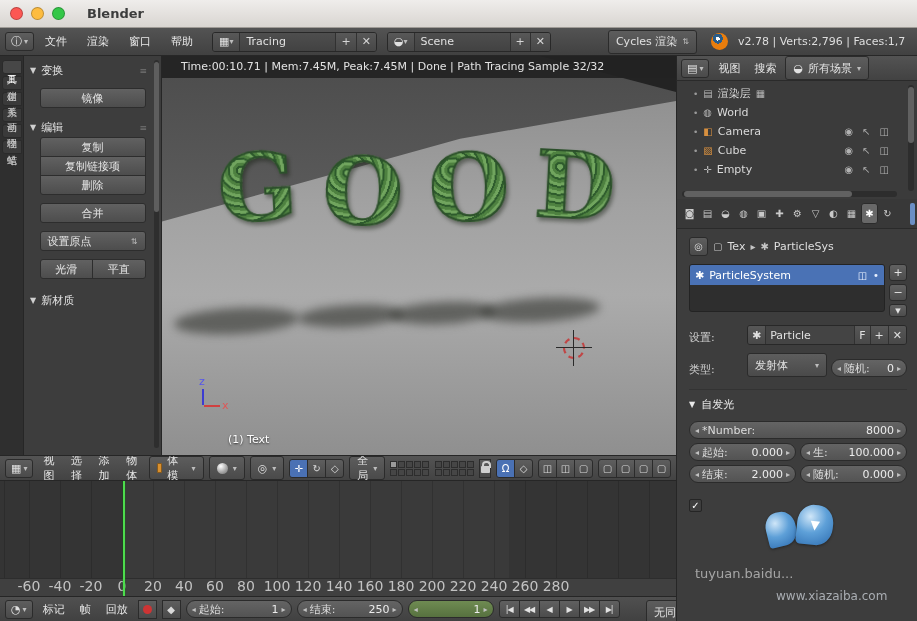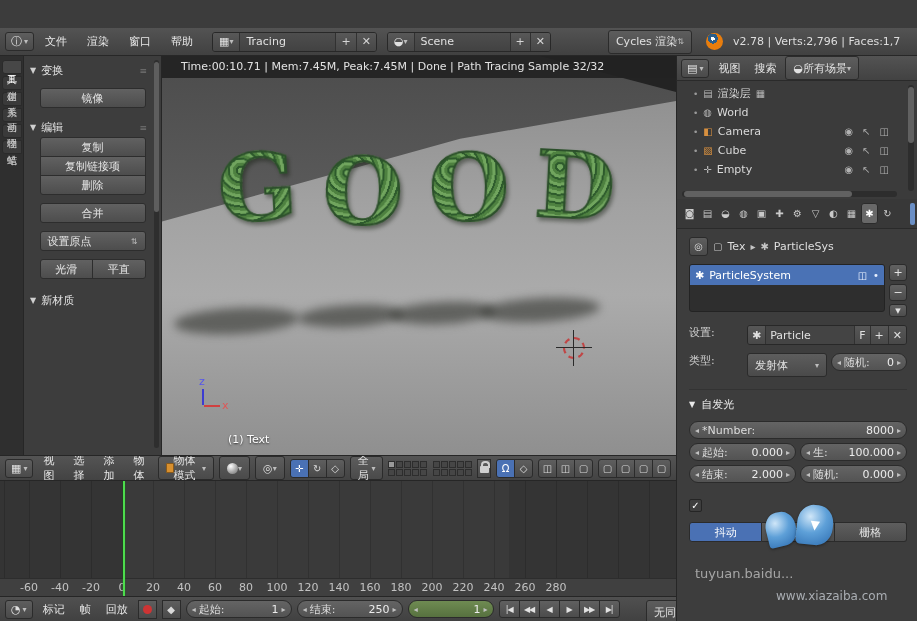--- a/index.html
+++ b/index.html
@@ -20,21 +20,21 @@
   background:linear-gradient(#535353,#414141);border-bottom:1px solid #272727;white-space:nowrap}
 .mi{padding:0 9px;color:#e8e8e8}
 .ebtn{display:flex;align-items:center;gap:2px;height:19px;padding:0 5px;background:linear-gradient(#5e5e5e,#4a4a4a);
   border:1px solid #2b2b2b;border-radius:3px}
 .dar{font-size:8px;color:#bdbdbd}
 .wgt{display:flex;align-items:stretch;height:20px;border:1px solid #282828;border-radius:3px;overflow:hidden;margin-left:8px}
 .wgt>div{display:flex;align-items:center;padding:0 6px;background:linear-gradient(#585858,#474747);border-right:1px solid #313131}
 .wgt>div:last-child{border-right:none}
 .wgt .nm{min-width:96px;background:linear-gradient(#4e4e4e,#424242)}
 .wgt .sq{padding:0 5px;color:#d6d6d6}
-.dd{display:flex;align-items:center;height:24px;padding:0 7px;background:linear-gradient(#5d5d5d,#4a4a4a);
+.dd{display:flex;align-items:center;gap:5px;height:24px;padding:0 7px;background:linear-gradient(#5d5d5d,#4a4a4a);
   border:1px solid #2b2b2b;border-radius:3px}
 #blogo{width:17px;height:17px;border-radius:50%;margin-left:12px;flex:0 0 auto;
   background:radial-gradient(circle at 40% 33%,#ffffff 0 2px,#2a5d8a 2px 5px,#e87d0d 5px)}
 #stats{margin-left:8px;color:#dedede}
 
 
 #tabstrip{left:0;top:56px;width:24px;height:399px;background:#2f2f2f;border-right:1px solid #262626;padding-top:2px}
 .vtab{writing-mode:vertical-rl;display:flex;align-items:center;justify-content:center;width:20px;margin:2px auto;
   padding:6px 0;background:#3a3a3a;border:1px solid #2a2a2a;border-radius:3px 0 0 3px;color:#c8c8c8;font-size:10px}
 .vtab.on{background:#474747;color:#fff}
@@ -105,21 +105,21 @@
 .lc.on{background:#9a9a9a}
 .padlock{position:relative;width:9px;height:7px;background:#cfcfcf;border-radius:1px;margin-top:3px}
 .padlock::before{content:"";position:absolute;top:-5px;left:1px;width:5px;height:5px;border:2px solid #cfcfcf;
   border-bottom:none;border-radius:4px 4px 0 0}
 
 
 #timeline{left:0;top:481px;width:676px;height:115px;background:#3a3a3a;overflow:hidden;
   background-image:repeating-linear-gradient(90deg,#313131 0 1px,transparent 1px 31px);background-position:29px 0}
 .tl-dim{position:absolute;top:0;height:115px;background:rgba(0,0,0,.10)}
 #tl-ruler{position:absolute;left:0;bottom:0;width:676px;height:18px;background:#404040;border-top:1px solid #2d2d2d}
-.tick{position:absolute;bottom:2px;transform:translateX(-50%);color:#c2c2c2;font-size:11px}
+.tick{position:absolute;bottom:2px;transform:translateX(-50%);color:#c2c2c2;font-size:14px}
 #playhead{position:absolute;left:123px;top:0;width:2px;height:115px;background:#4cdd4c;box-shadow:0 0 2px #1d6b1d}
 
 
 #tl-header{left:0;top:596px;width:676px;height:25px;display:flex;align-items:center;gap:5px;padding:0 5px;
   background:linear-gradient(#505050,#414141);border-top:1px solid #262626;overflow:hidden;position:absolute}
 .nf{display:flex;align-items:center;gap:3px;height:18px;padding:0 5px;color:#ececec;
   background:linear-gradient(#646464,#535353);border:1px solid #2b2b2b;border-radius:9px}
 .nf .ar{font-size:8px;color:#c2c2c2}
 .nf .la{color:#dcdcdc}
 .nf .va{margin-left:auto}
@@ -159,21 +159,21 @@
 .crumbrow{display:flex;align-items:center;gap:5px;color:#dedede}
 .crumbic{color:#c5c5c5;font-size:10px}
 .listwrap{display:flex;margin-top:8px}
 .plist{flex:1;height:48px;background:#2e2e2e;border:1px solid #232323;border-radius:3px;overflow:hidden}
 .prow{display:flex;align-items:center;gap:5px;height:20px;padding:0 5px;background:#4a72b5;color:#fff}
 .prow .ricons{margin-left:auto;display:flex;gap:6px;font-size:10px;color:#e8f0ff}
 .sidecol{display:flex;flex-direction:column;gap:3px;margin-left:4px}
 .sqbtn{display:flex;align-items:center;justify-content:center;width:18px;height:17px;
   background:linear-gradient(#616161,#4d4d4d);border:1px solid #2b2b2b;border-radius:3px;color:#e4e4e4}
 .sqbtn.sm{height:13px;font-size:7px}
-.frow{display:flex;align-items:flex-start;margin-top:8px;gap:4px}
+.frow{display:flex;align-items:flex-end;margin-top:8px;gap:4px}
 .flabel{width:54px;color:#cfcfcf;flex:0 0 auto}
 .idw{flex:1;display:flex;height:20px;border:1px solid #282828;border-radius:3px;overflow:hidden}
 .idw>div{display:flex;align-items:center;justify-content:center;background:linear-gradient(#575757,#484848);
   border-right:1px solid #313131;padding:0 4px}
 .idw>div:last-child{border-right:none}
 .idw .nm{flex:1;justify-content:flex-start;background:#444}
 .emis-head{display:flex;align-items:center;gap:6px;margin-top:12px;padding-top:7px;border-top:1px solid #333;color:#e8e8e8}
 .prl{display:flex;gap:4px;margin-top:4px}
 .nf.full{margin-top:9px}
 .nf.half{flex:1}
@@ -197,20 +197,26 @@
 #wm-text .b{color:#2e7bc0}
 #wm-text .o{color:#f5a623}
 #wm-url{position:absolute;left:776px;top:589px;font-size:12px;color:#a9adb2}
 #wm-overlay{position:absolute;left:695px;top:566px;font-size:13px;color:rgba(195,195,195,.78)}
 </style>
 </head>
 <body>
 
 <div class="app">
 
+  <div id="titlebar" class="abs">
+    <span class="tdot r"></span>
+    <span class="tdot y"></span>
+    <span class="tdot g"></span>
+    <span class="ttl">Blender</span>
+  </div>
 
   <div id="menubar" class="abs">
     <div class="ebtn">
       <span>ⓘ</span>
       <span class="dar">▾</span>
     </div>
     <span class="mi">文件</span>
     <span class="mi">渲染</span>
     <span class="mi">窗口</span>
     <span class="mi">帮助</span>
@@ -617,25 +623,20 @@
       <div class="nf half">
         <span class="ar">◂</span>
         <span class="la">随机:</span>
         <span class="va">0.000</span>
         <span class="ar">▸</span>
       </div>
     </div>
     <div class="cbrow">
       <span class="cb">✓</span>
     </div>
-    <div class="sg" style="margin-top:10px">
-      <div class="on">抖动</div>
-      <div>随机</div>
-      <div>栅格</div>
-    </div>
   </div>
 
   <div class="wm-balloon wm abs" style="left:766px;top:512px;width:30px;height:34px;transform:rotate(-14deg)"></div>
   <div class="wm-balloon wm abs" style="left:797px;top:505px;width:36px;height:40px;transform:rotate(6deg)">
     <span>▼</span>
   </div>
   <div id="wm-url" class="wm">www.xiazaiba.com</div>
   <div id="wm-overlay" class="wm">tuyuan.baidu...</div>
 
 </div>

